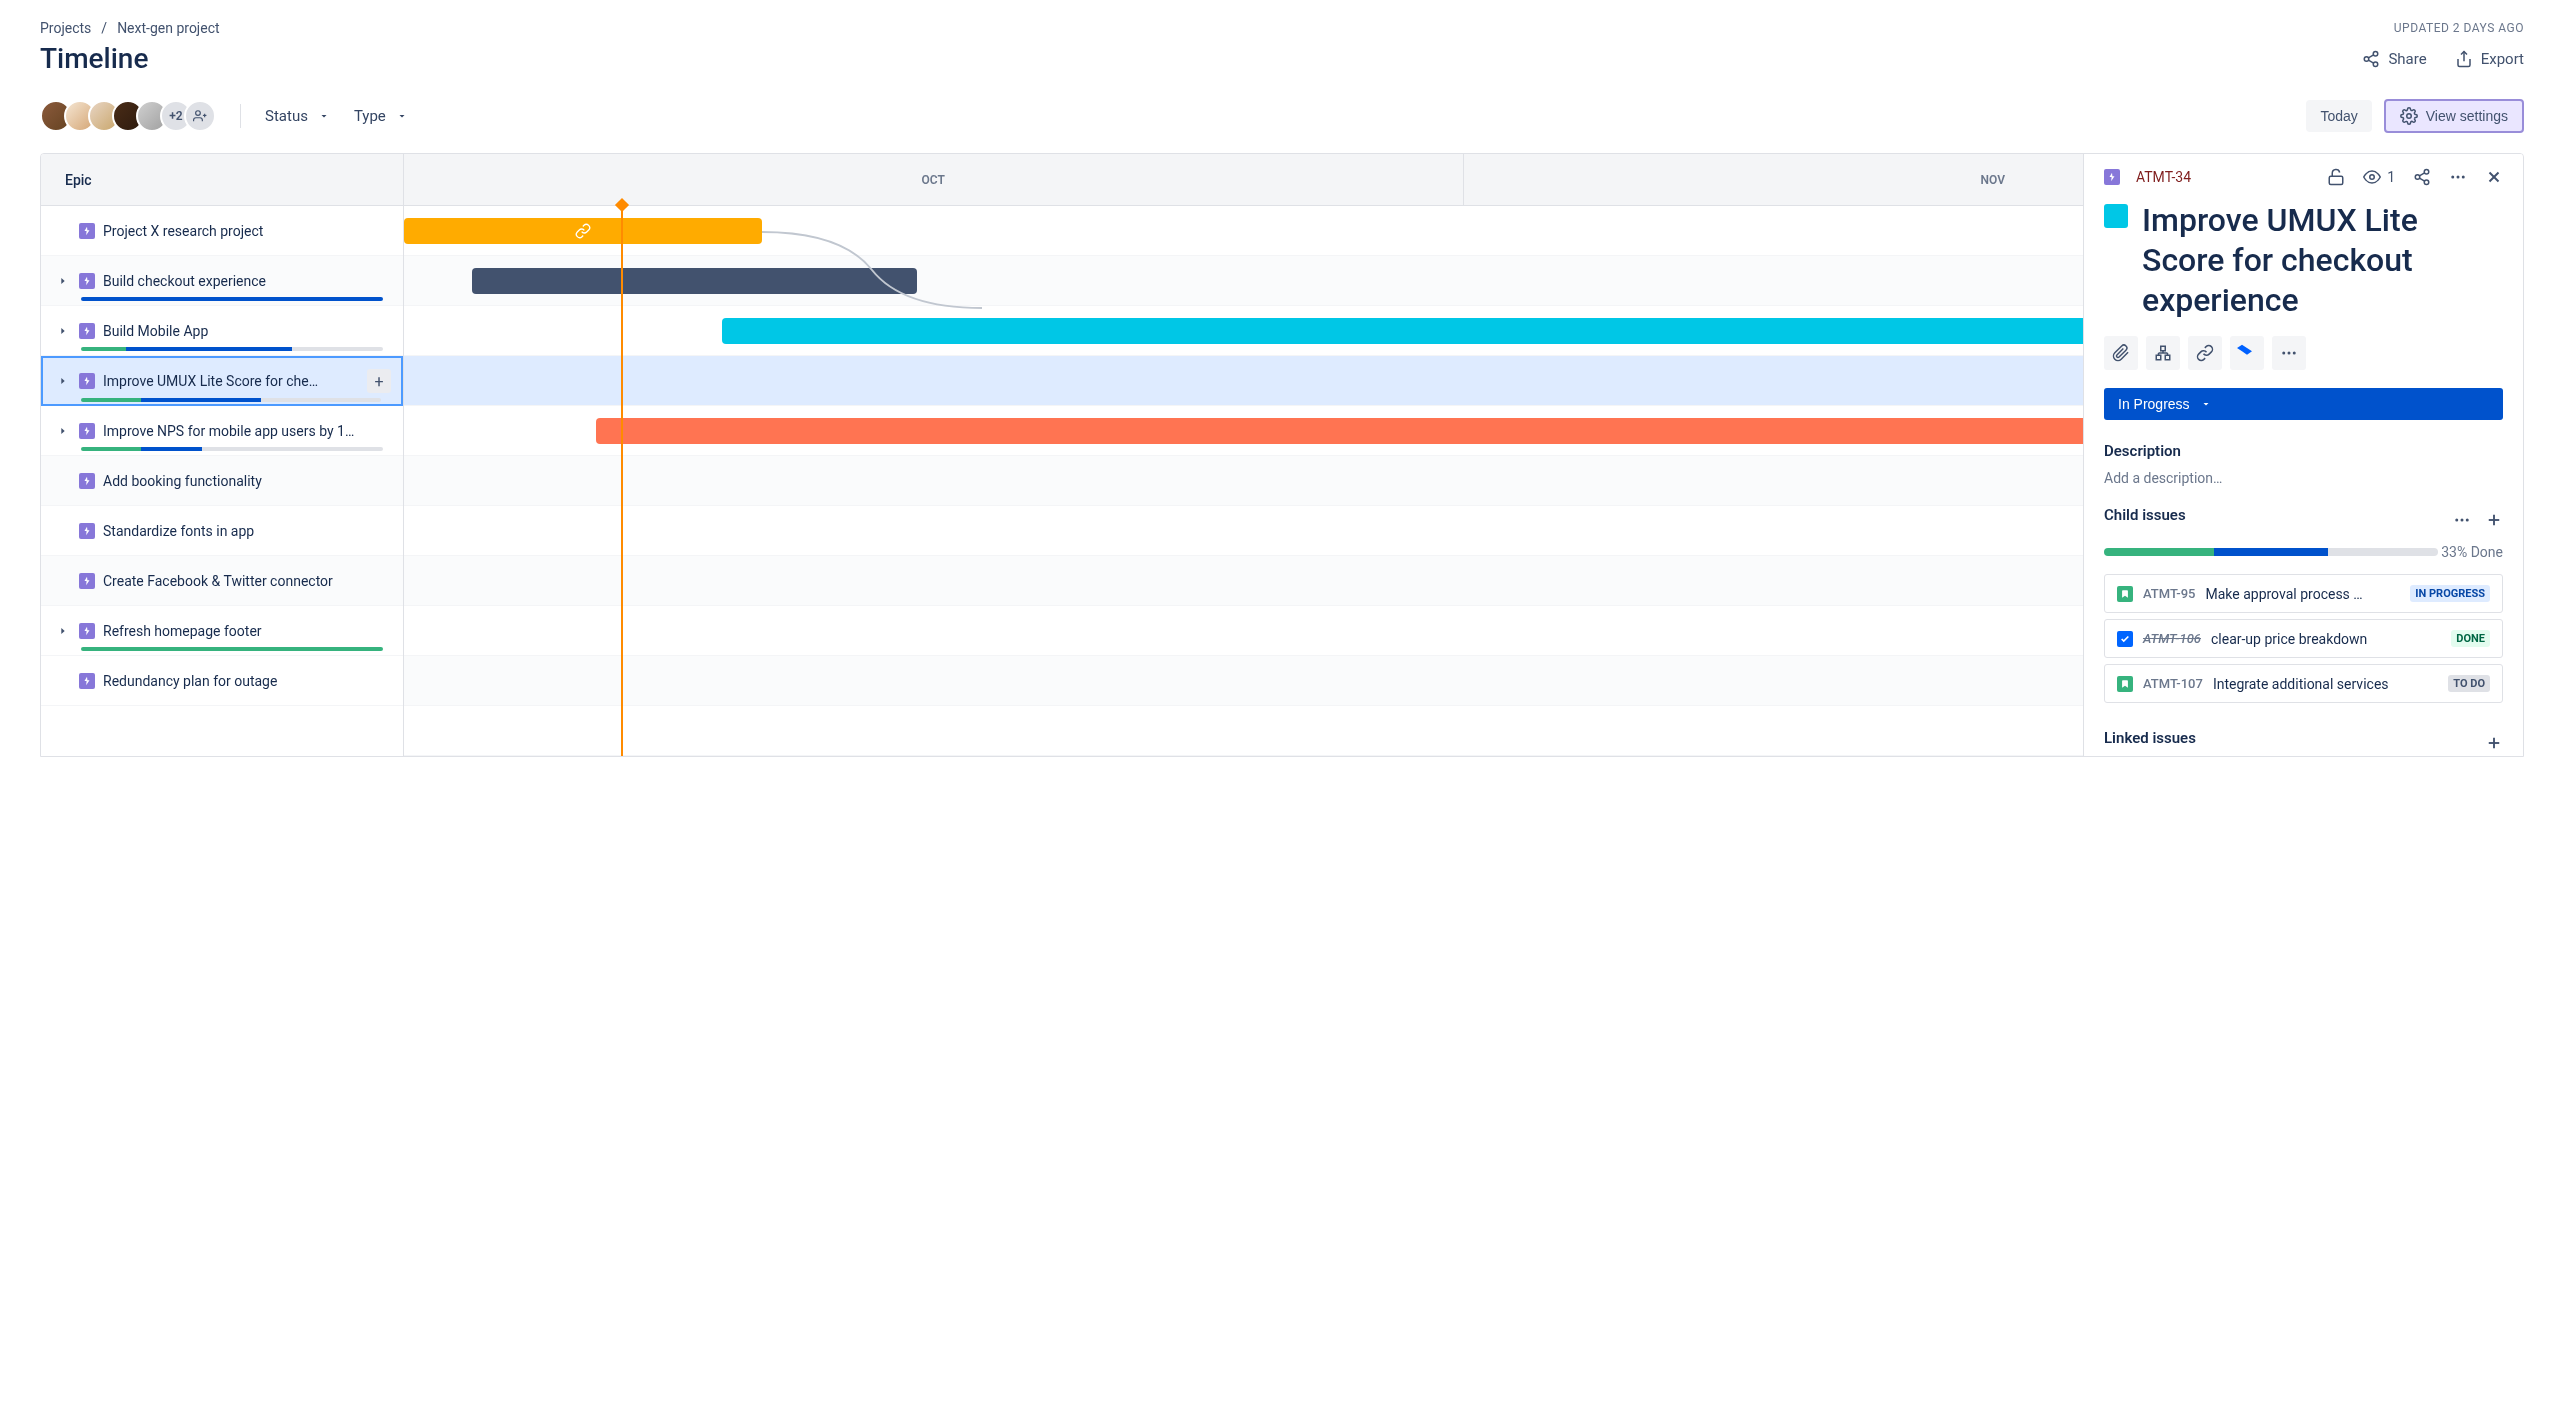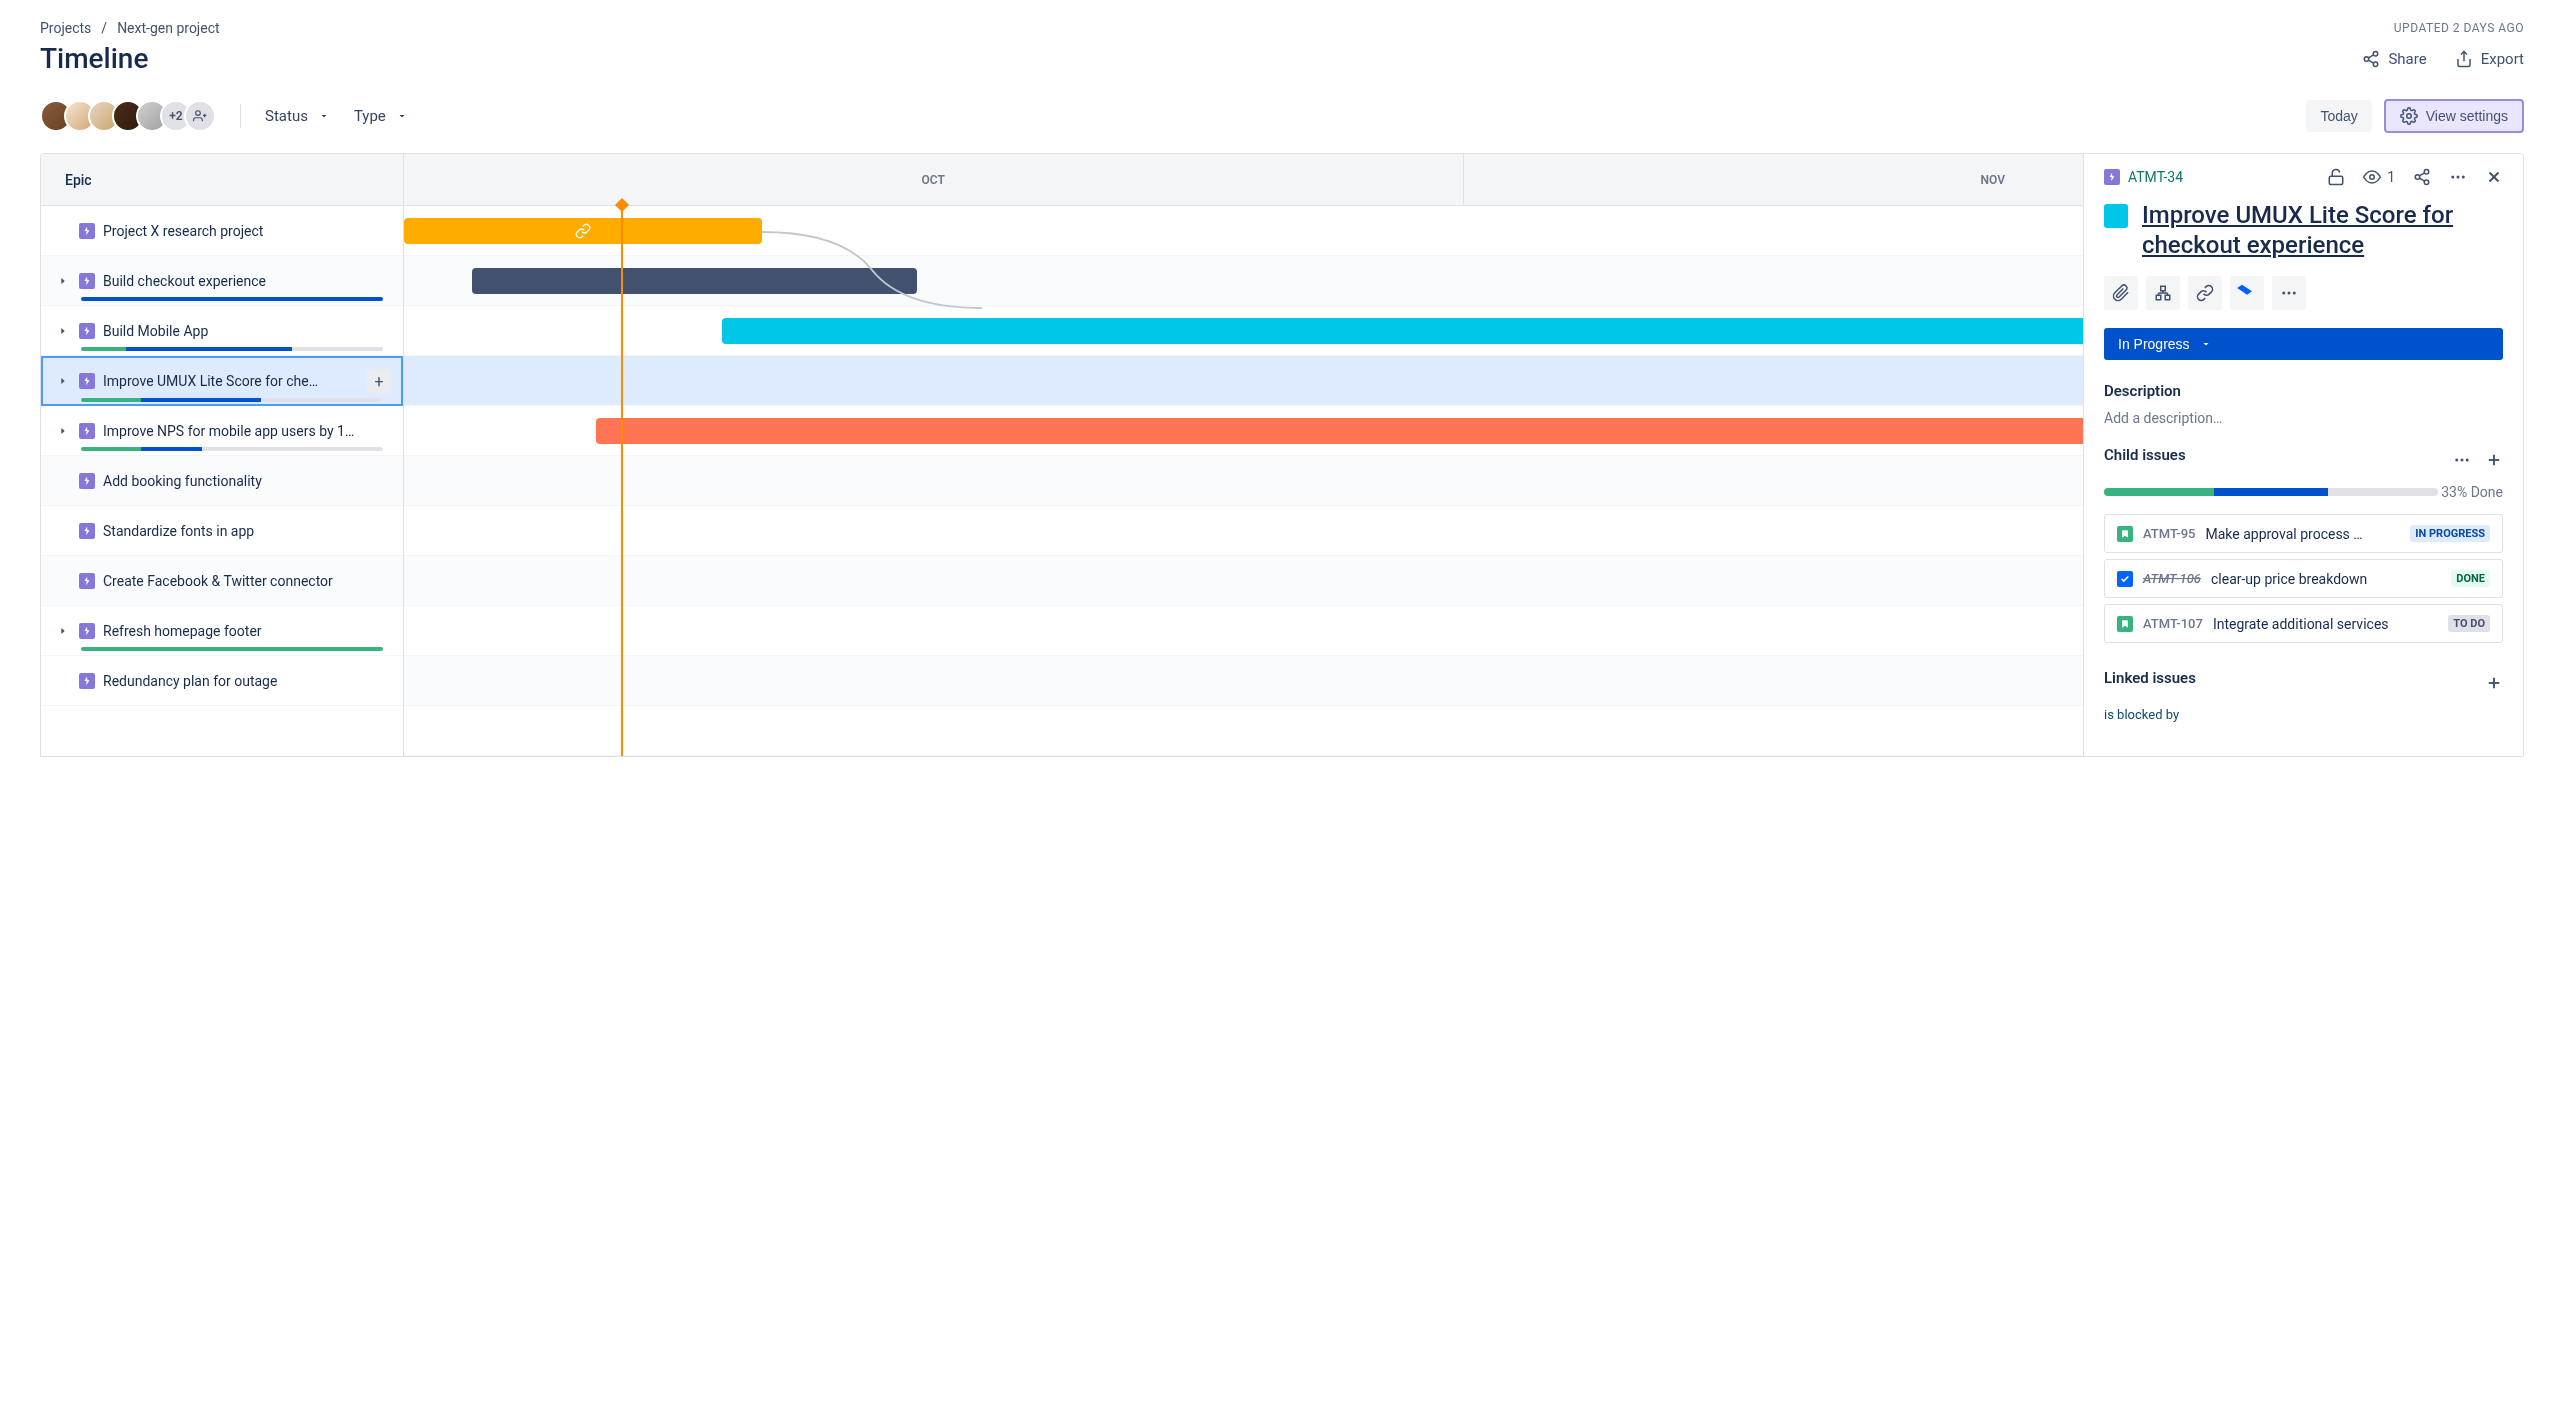--- a/index.html
+++ b/index.html
@@ -68,28 +68,28 @@
 .bar-teal { background: #00C7E6; }
 .bar-orange { background: #FF7452; }
 .link-icon { color: #fff; }
 .today-line { position: absolute; top: 0; left: 217px; width: 2px; height: 100%; background: #FF8B00; z-index: 5; }
 .today-marker { position: absolute; top: -6px; left: -4px; width: 10px; height: 10px; background: #FF8B00; transform: rotate(45deg); }
 .dep-line { position: absolute; stroke: #C1C7D0; stroke-width: 2; fill: none; z-index: 2; }
 
 
 .detail-panel { position: absolute; right: 0; top: 0; bottom: 0; width: 440px; background: #fff; border-left: 1px solid #DFE1E6; z-index: 10; display: flex; flex-direction: column; overflow-y: auto; }
 .detail-header { display: flex; justify-content: space-between; align-items: center; padding: 14px 20px; }
-.issue-key { display: flex; align-items: center; gap: 8px; color: #0f766e; font-size: 14px; }
+.issue-key { display: flex; align-items: center; gap: 16px; color: #7f1d1d; font-size: 14px; }
 .detail-header-actions { display: flex; align-items: center; gap: 18px; color: #42526E; }
 .detail-header-actions > * { cursor: pointer; }
 .watch-count { display: flex; align-items: center; gap: 6px; }
 
 .detail-title-row { display: flex; align-items: flex-start; gap: 14px; padding: 0 20px 16px; }
 .color-square { width: 24px; height: 24px; background: #00C7E6; border-radius: 3px; margin-top: 4px; flex-shrink: 0; }
-.detail-title { font-size: 24px; font-weight: 500; line-height: 1.25; text-decoration: underline; }
+.detail-title { font-size: 32px; font-weight: 500; line-height: 1.25; }
 
 .detail-actions { display: flex; gap: 8px; padding: 0 20px 18px; }
 .detail-action-btn { width: 34px; height: 34px; background: #F4F5F7; border-radius: 3px; display: flex; align-items: center; justify-content: center; color: #42526E; cursor: pointer; }
 
 .status-btn { margin: 0 20px 22px; background: #0052CC; color: #fff; border: none; padding: 8px 14px; border-radius: 3px; font-size: 14px; font-weight: 500; display: inline-flex; align-items: center; gap: 10px; cursor: pointer; }
 
 .section { padding: 0 20px 20px; }
 .section-title { font-size: 15px; font-weight: 600; margin-bottom: 10px; color: #172B4D; }
 .desc-placeholder { color: #6B778C; font-size: 14px; }
 .section-header { display: flex; justify-content: space-between; align-items: center; margin-bottom: 10px; }

